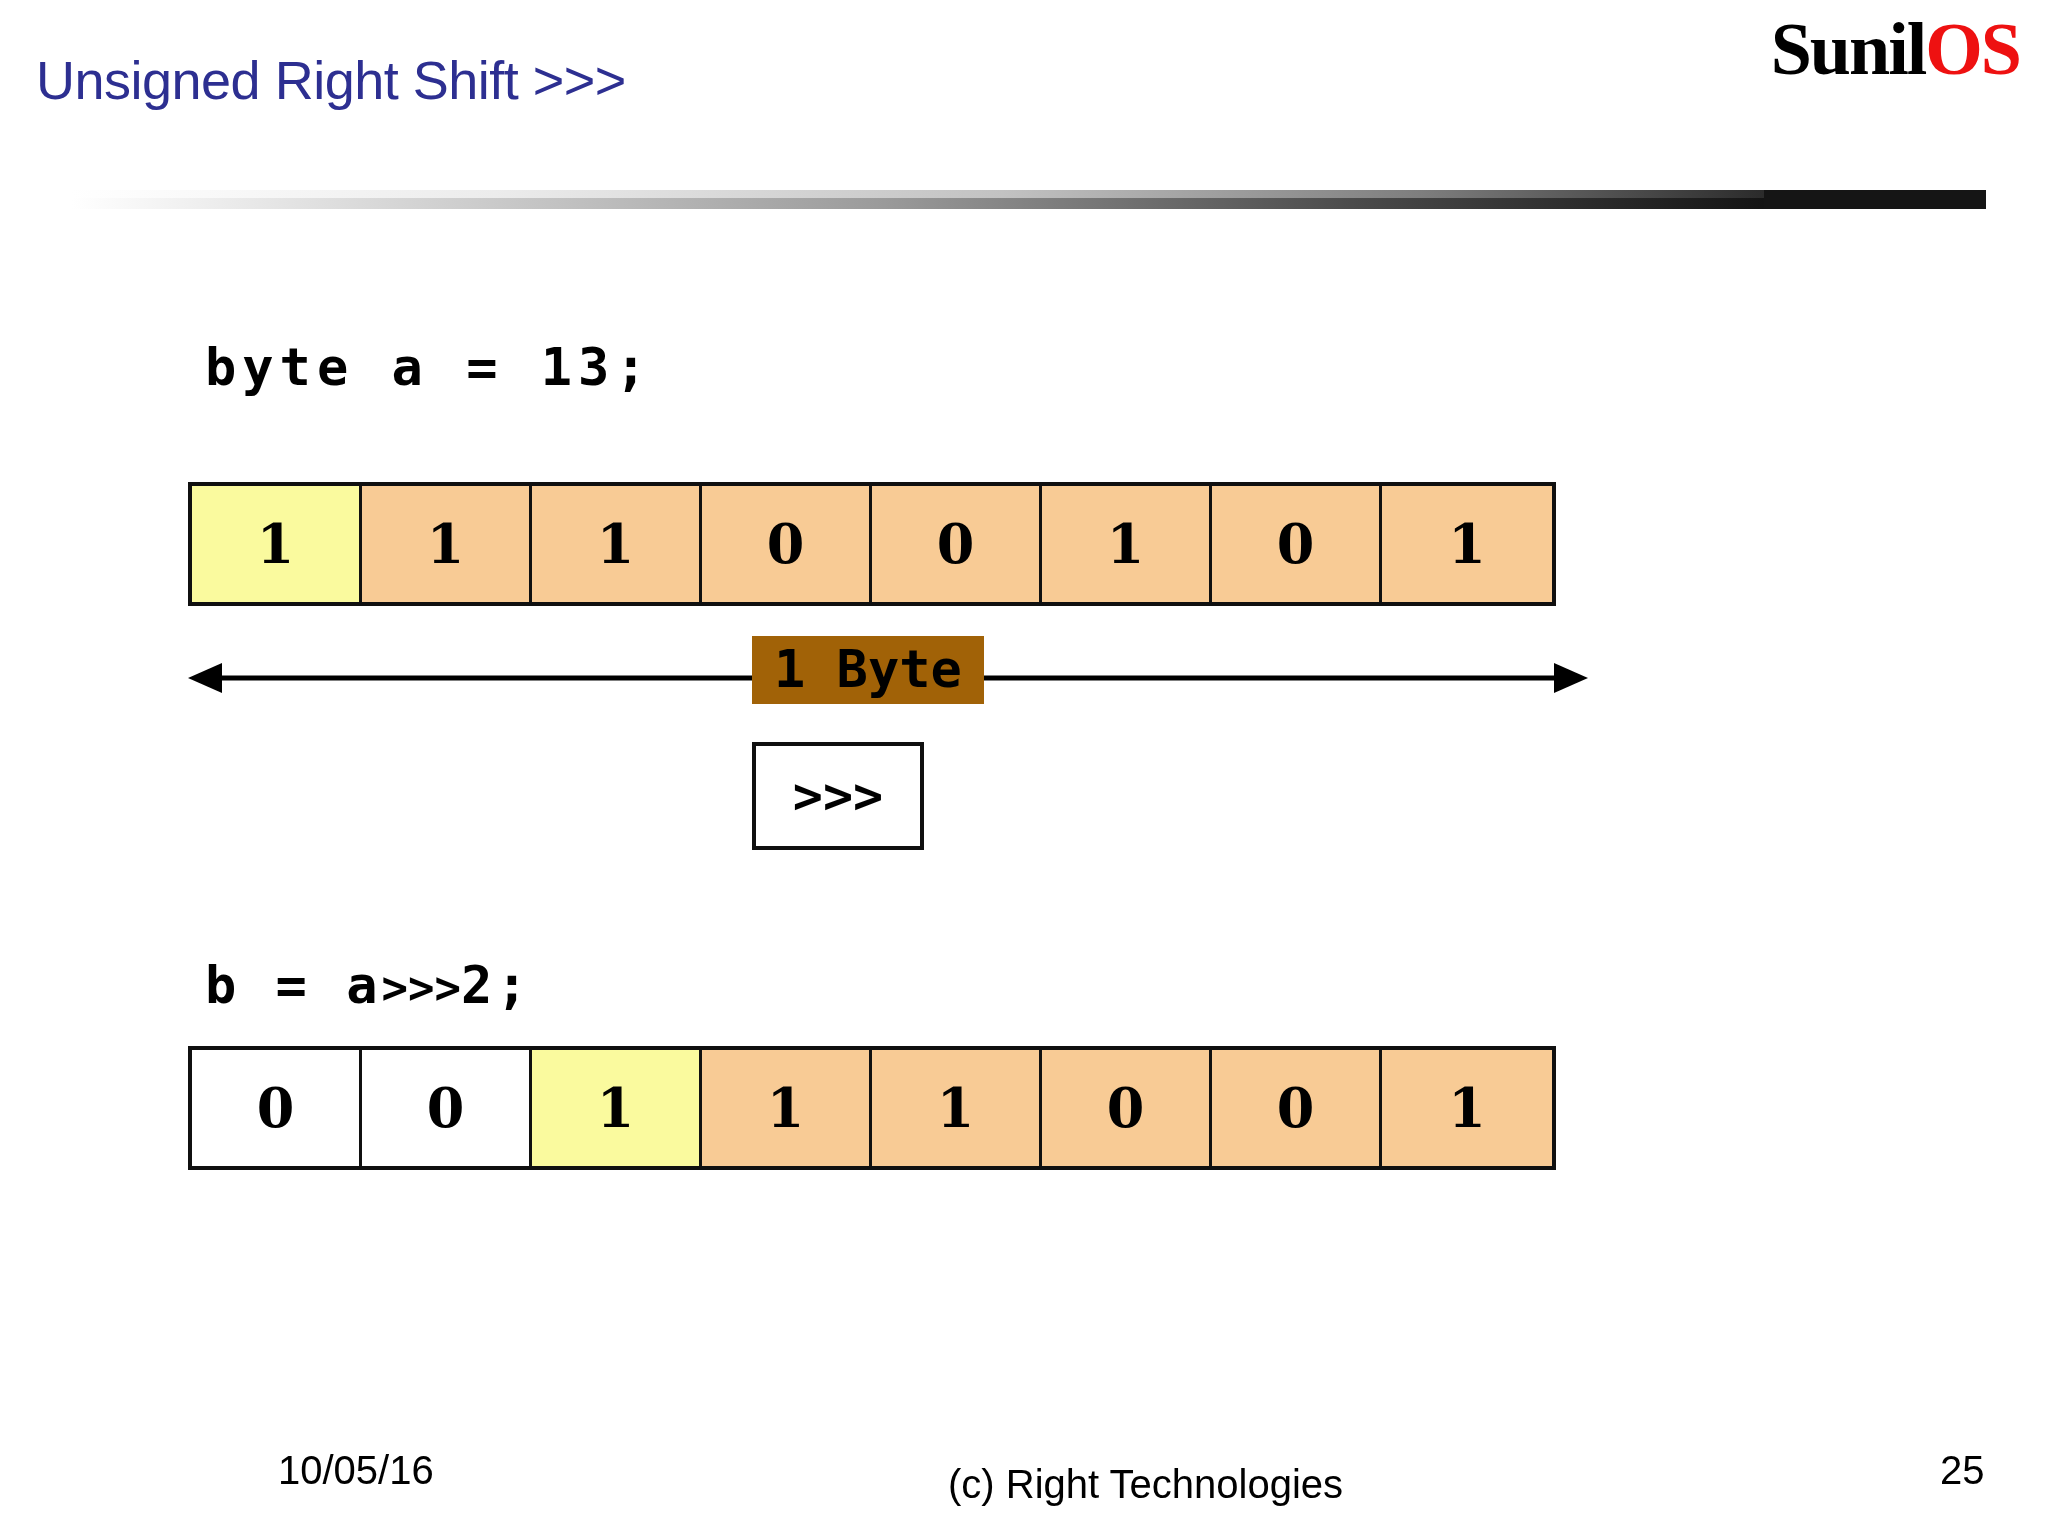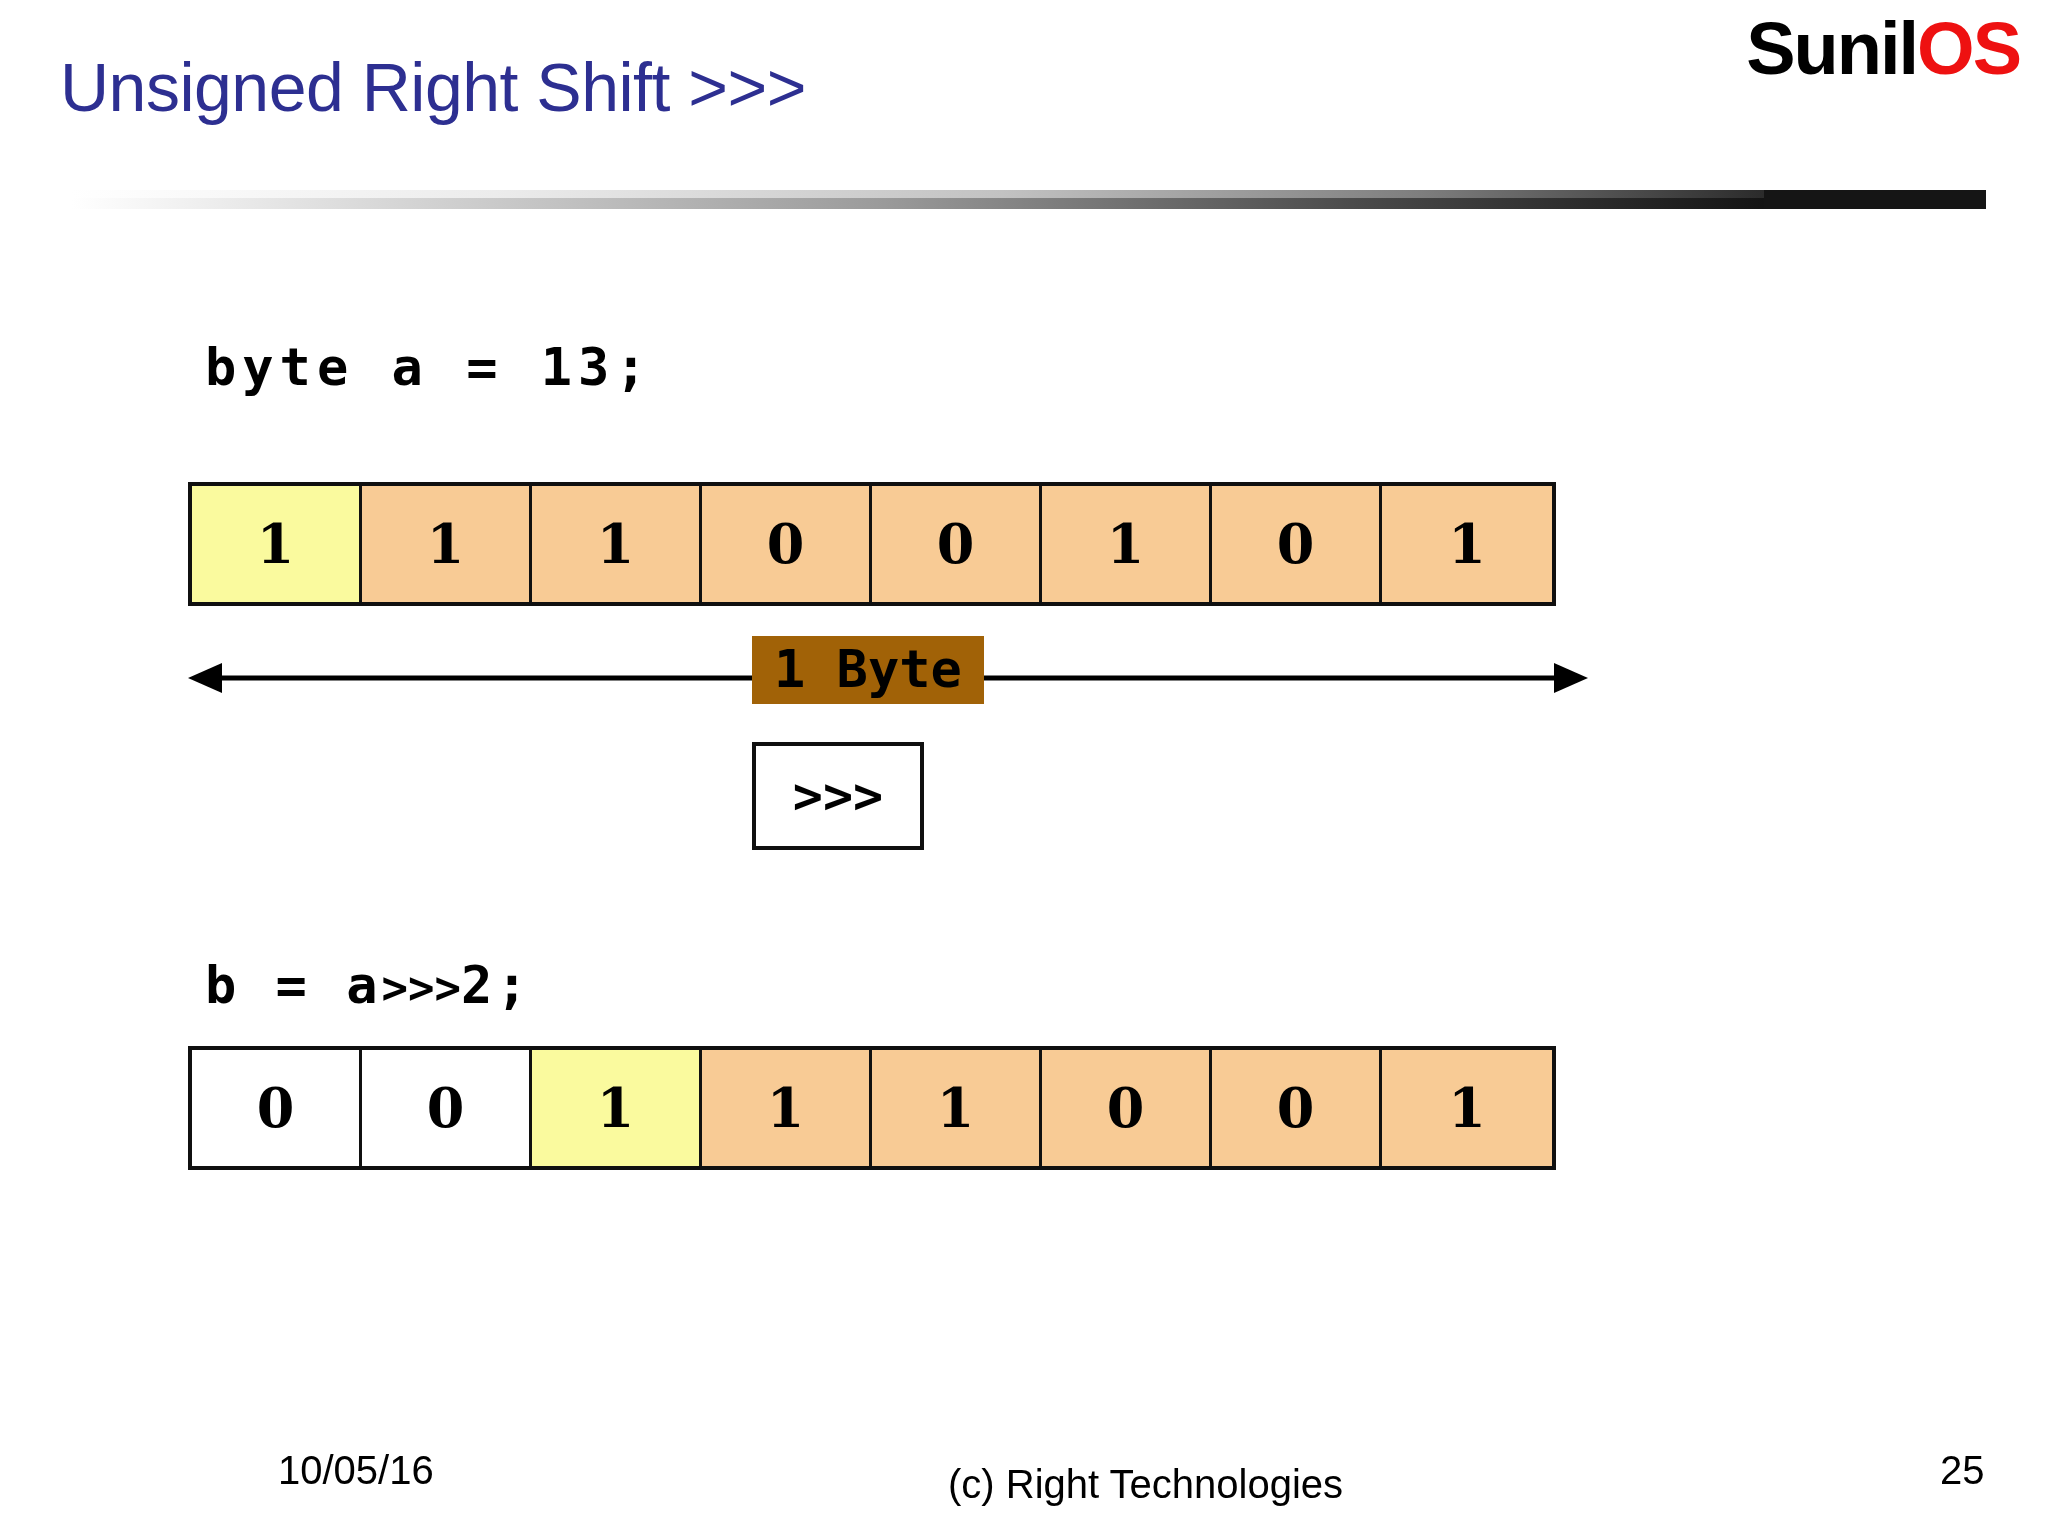--- a/index.html
+++ b/index.html
@@ -14,37 +14,37 @@
     overflow: hidden;
     font-family: "Liberation Sans", sans-serif;
     -webkit-font-smoothing: antialiased;
   }
 
   
   .logo {
     position: absolute;
     top: 12px;
     right: 28px;
-    font-family: Liberation Sans, sans-serif;
+    font-family: Liberation Serif, serif;
     font-weight: bold;
     font-size: 74px;
     letter-spacing: -2px;
     line-height: 1;
     white-space: nowrap;
   }
   .logo .logo-sunil { color: #000000; }
   .logo .logo-os { color: #ee1111; }
 
   
   .slide-title {
     position: absolute;
-    left: 60px;
+    left: 36px;
     top: 52px;
     font-family: "Liberation Sans", sans-serif;
-    font-size: 68px;
+    font-size: 54px;
     font-weight: normal;
     color: #2d2f91;
     letter-spacing: -0.5px;
     white-space: nowrap;
     line-height: 1.05;
   }
 
   
   .title-rule {
     position: absolute;

